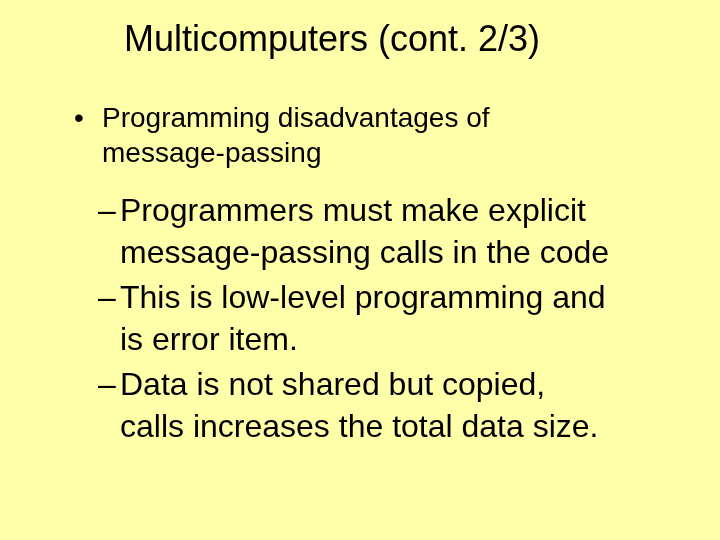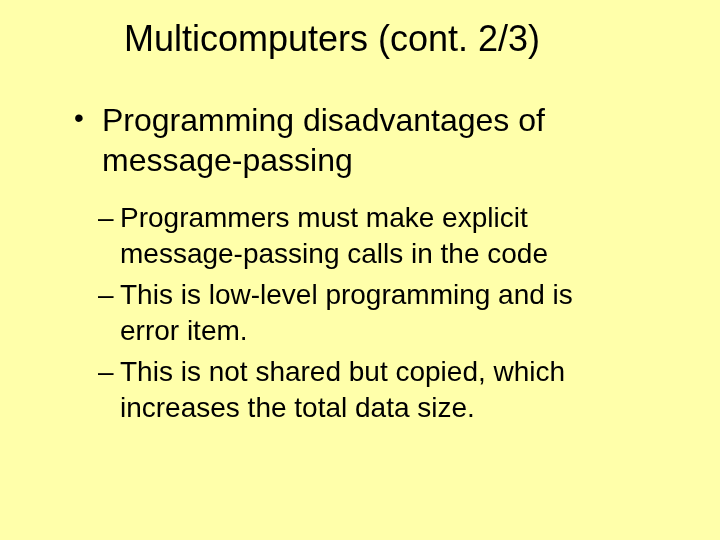--- a/index.html
+++ b/index.html
@@ -24,40 +24,40 @@
     font-weight: normal;
   }
   ul.level1 {
     list-style: none;
     padding: 0;
     margin: 0 0 0 24px;
   }
   ul.level1 > li {
     position: relative;
     padding-left: 28px;
-    font-size: 32px;
+    font-size: 28px;
     line-height: 1.25;
     margin-bottom: 20px;
   }
   ul.level1 > li::before {
     content: "•";
     position: absolute;
     left: 0;
     top: 0;
     font-size: 28px;
   }
   ul.level2 {
     list-style: none;
     padding: 0;
     margin: 0 0 0 48px;
   }
   ul.level2 > li {
     position: relative;
     padding-left: 22px;
-    font-size: 28px;
+    font-size: 32px;
     line-height: 1.3;
     margin-bottom: 4px;
   }
   ul.level2 > li::before {
     content: "–";
     position: absolute;
     left: 0;
     top: 0;
   }
 </style>
@@ -72,16 +72,16 @@
     </li>
   </ul>
   <ul class="level2">
     <li>
       <span>Programmers must make explicit message-passing calls in the code</span>
     </li>
     <li>
       <span>This is low-level programming and is error item.</span>
     </li>
     <li>
-      <span>This is not shared but copied, which increases the total data size.</span>
+      <span>Data is not shared but copied, calls increases the total data size.</span>
     </li>
   </ul>
 </div>
 
 </body></html>

